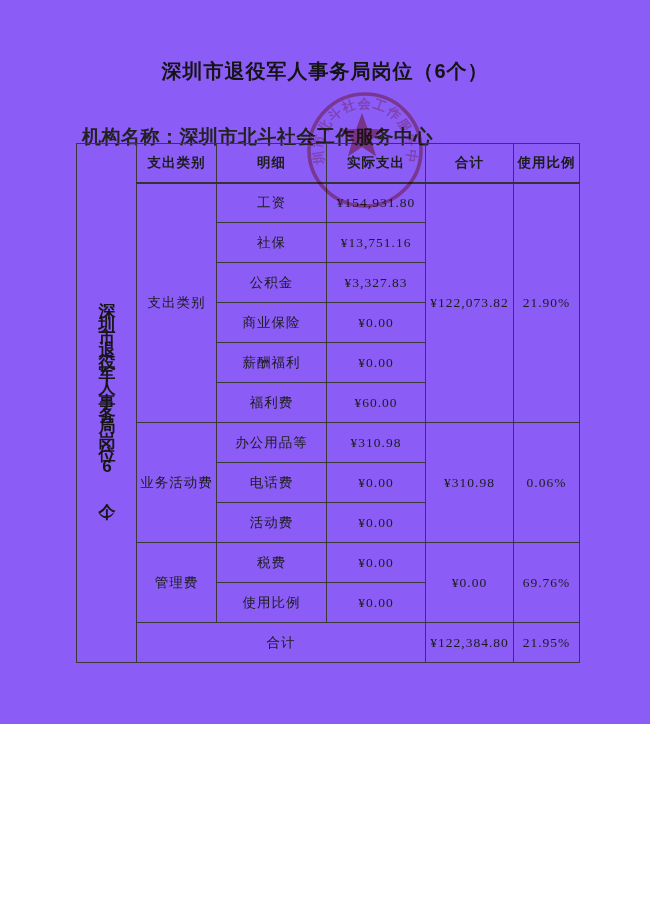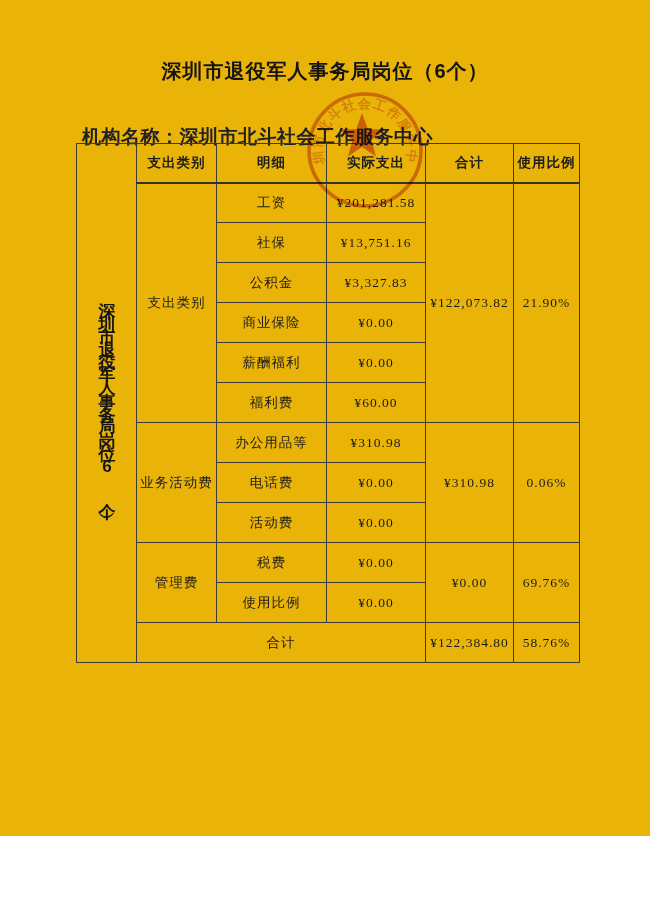--- a/index.html
+++ b/index.html
@@ -1,18 +1,18 @@
 <!DOCTYPE html>
 <html><head>
 <meta charset="utf-8">
 <style>
   html,body{margin:0;padding:0;background:#ffffff;}
   .page{
-    position:relative;width:650px;height:836px;overflow:hidden;
-    background:#eab308;
+    position:relative;width:650px;height:724px;overflow:hidden;
+    background:#8b5cf6;
     font-family:"Liberation Sans","DejaVu Sans",sans-serif;
     color:#1c1c1c;
     text-decoration:underline;
   }
   .title{
     position:absolute;left:0;width:650px;text-align:center;
     font-weight:bold;font-size:20px;letter-spacing:1px;color:#141414;
     font-family:"Liberation Sans","DejaVu Sans",sans-serif;
   }
   .title-1{top:58px;}
@@ -85,21 +85,21 @@
       <th>支出类别</th>
       <th>明细</th>
       <th>实际支出</th>
       <th>合计</th>
       <th>使用比例</th>
     </tr>
 
     <tr class="r">
       <td rowspan="6">支出类别</td>
       <td>工资</td>
-      <td class="num">¥201,281.58</td>
+      <td class="num">¥154,931.80</td>
       <td rowspan="6" class="num">¥122,073.82</td>
       <td rowspan="6" class="num">21.90%</td>
     </tr>
     <tr class="r">
       <td>社保</td>
       <td class="num">¥13,751.16</td>
     </tr>
     <tr class="r">
       <td>公积金</td>
       <td class="num">¥3,327.83</td>
@@ -141,21 +141,21 @@
       <td rowspan="2" class="num">69.76%</td>
     </tr>
     <tr class="r">
       <td>使用比例</td>
       <td class="num">¥0.00</td>
     </tr>
 
     <tr class="r">
       <td colspan="3">合计</td>
       <td class="num">¥122,384.80</td>
-      <td class="num">58.76%</td>
+      <td class="num">21.95%</td>
     </tr>
   </tbody>
     </table>
 
   <div class="stamp">
     <svg viewBox="-65 -65 130 130" width="130" height="130">
       <circle cx="0" cy="0" r="56" fill="none" stroke="#c5474a" stroke-width="3.6" stroke-opacity="0.72"></circle>
       <path id="sealArc" d="M -38.4,17.9 A 42.4,42.4 0 1 1 38.4,17.9" fill="none"></path>
       <text font-size="13" letter-spacing="1.5" fill="#c5474a" fill-opacity="0.5" font-family="Liberation Serif, DejaVu Serif, serif" font-weight="bold">
         <textPath href="#sealArc" startOffset="50%" text-anchor="middle">深圳市北斗社会工作服务中心</textPath>

